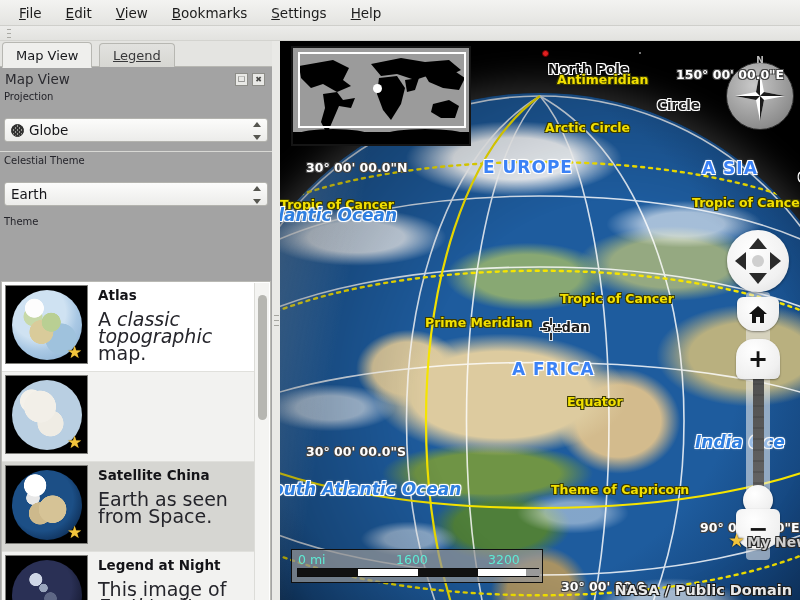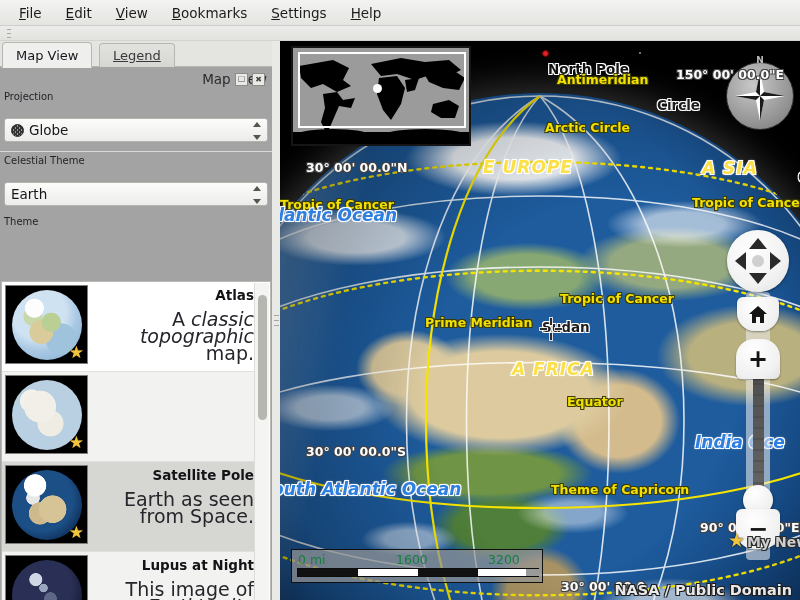--- a/index.html
+++ b/index.html
@@ -4,21 +4,21 @@
 <title>Marble</title>
 <style>
   * { box-sizing: border-box; margin:0; padding:0; }
   html,body { width:800px; height:600px; overflow:hidden; }
   body {
     font-family: "DejaVu Sans", "Liberation Sans", sans-serif;
     font-size: 12px;
     color:#1d2330;
     background:#e8e8e6;
   }
-  #app { position:relative; width:800px; height:600px;text-align:right; }
+  #app { position:relative; width:800px; height:600px; }
 
   
   .menubar {
     position:absolute; left:0; top:0; width:800px; height:26px;
     background: linear-gradient(#f3f3f1,#e4e4e1);
     border-bottom:1px solid #cfcfcb;
     display:flex; align-items:center; padding-left:8px; gap:2px;
   }
   .menuitem {
     padding:3px 11px; font-size:13.5px; color:#1c1c1c; cursor:default;
@@ -244,23 +244,23 @@
     background:
       radial-gradient(circle at 62% 46%, rgba(0,0,0,0) 36%, rgba(0,0,0,.30) 68%, rgba(0,0,0,.80) 92%, rgba(0,0,0,.95) 100%),
       linear-gradient(100deg, rgba(255,255,255,.45) 0%, rgba(255,255,255,0) 22%);
   }
   
   .grat { position:absolute; inset:0; border-radius:50%; overflow:hidden; }
   .grat svg { position:absolute; left:0; top:0; }
 
   
   .mlabel { position:absolute; white-space:nowrap; pointer-events:none; }
-  .lab-cont { font-size:17px; font-weight:bold; color:#fde047;
+  .lab-cont { font-size:17px; font-weight:bold; color:#3b82f6;
               letter-spacing:1px;
-              text-shadow:-1px -1px 0 #fff,1px -1px 0 #fff,-1px 1px 0 #fff,1px 1px 0 #fff,0 0 3px #fff;font-style:italic; }
+              text-shadow:-1px -1px 0 #fff,1px -1px 0 #fff,-1px 1px 0 #fff,1px 1px 0 #fff,0 0 3px #fff; }
   .lab-ocean { font-size:17px; font-weight:bold; font-style:italic; color:#2f7fe0;
               text-shadow:-1px -1px 0 #fff,1px -1px 0 #fff,-1px 1px 0 #fff,1px 1px 0 #fff,0 0 3px #fff; }
   .lab-country { font-size:13.5px; font-weight:bold; color:#1d1d1d;
               text-shadow:-1px -1px 0 #fff,1px -1px 0 #fff,-1px 1px 0 #fff,1px 1px 0 #fff; }
   .lab-geo { font-size:12.5px; font-weight:bold; color:#f2e000;
               text-shadow:-1px -1px 0 #3a3a00,1px -1px 0 #3a3a00,-1px 1px 0 #3a3a00,1px 1px 0 #3a3a00; }
   .lab-coord { font-size:12.5px; font-weight:bold; color:#ffffff;
               text-shadow:-1px -1px 0 #444,1px -1px 0 #444,-1px 1px 0 #444,1px 1px 0 #444; }
   .lab-pole { font-size:13.5px; font-weight:bold; color:#111;
               text-shadow:-1px -1px 0 #fff,1px -1px 0 #fff,-1px 1px 0 #fff,1px 1px 0 #fff; }
@@ -346,21 +346,21 @@
   .bookmark .btext { position:absolute; left:19px; top:3px; font-size:14px;
      font-weight:bold; color:#cfcfcf; white-space:nowrap;
      text-shadow:-1px -1px 0 #2a2a2a,1px -1px 0 #2a2a2a,-1px 1px 0 #2a2a2a,1px 1px 0 #2a2a2a;}
 
   
   .scalebar {
     position:absolute; left:11px; bottom:17px; width:252px; height:34px;
     background:rgba(150,150,150,.72); border:1px solid #101010;
   }
   .scalebar .nums { position:relative; height:17px; }
-  .scalebar .nums span { position:absolute; top:2px; font-size:12.5px; color:#15803d; }
+  .scalebar .nums span { position:absolute; top:2px; font-size:12.5px; color:#5eead4; }
   .scalebar .bar { position:absolute; left:5px; bottom:5px; width:242px; height:9px;
      background:#ffffff; border:1px solid #0d0d0d; }
   .scalebar .bar i { position:absolute; top:0; height:100%; background:#111; }
 
   
   .attrib {
     position:absolute; right:8px; bottom:2px; font-size:14.5px; font-weight:bold;
     color:#e9e9e9; white-space:nowrap;
     text-shadow:-1px -1px 0 #1d1d1d,1px -1px 0 #1d1d1d,-1px 1px 0 #1d1d1d,1px 1px 0 #1d1d1d;
   }
@@ -456,32 +456,32 @@
           <div class="star">★</div>
         </div>
       </div>
 
       <div class="titem sel">
         <div class="thumbwrap">
           <div class="thumbglobe tg-sat"></div>
           <div class="star">★</div>
         </div>
         <div class="tbody">
-          <div class="tname">Satellite Pole</div>
+          <div class="tname">Satellite China</div>
           <div class="tdesc">Earth as seen from Space.</div>
         </div>
       </div>
 
       <div class="titem alt">
         <div class="thumbwrap">
           <div class="thumbglobe tg-night"></div>
 
         </div>
         <div class="tbody">
-          <div class="tname">Lupus at Night</div>
+          <div class="tname">Legend at Night</div>
           <div class="tdesc">This image of <em>Earth's city lights</em> was created with data from the</div>
         </div>
       </div>
 
       <div class="vscroll">
         <div class="vthumb"></div>
       </div>
     </div>
   </div>
 

